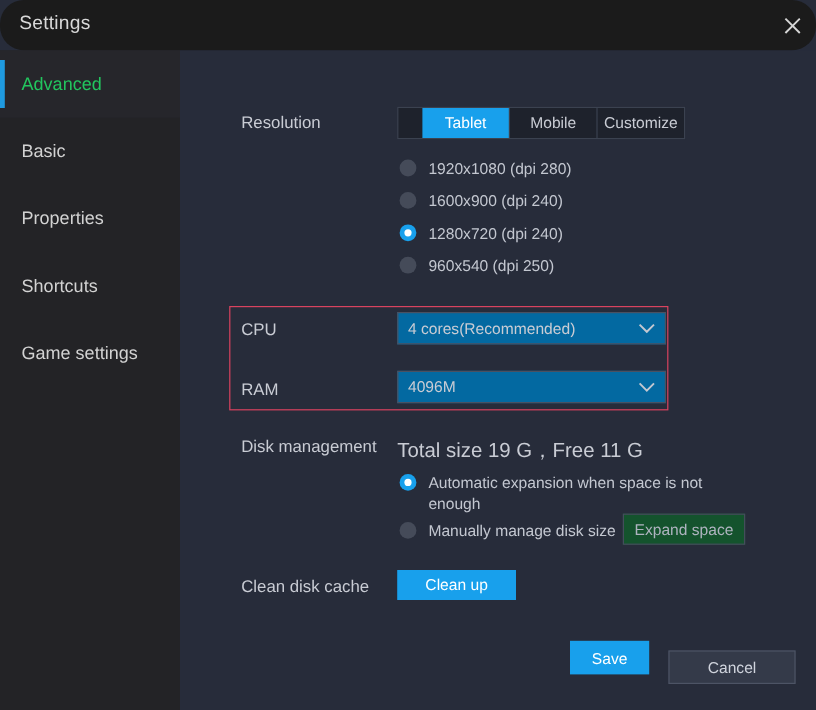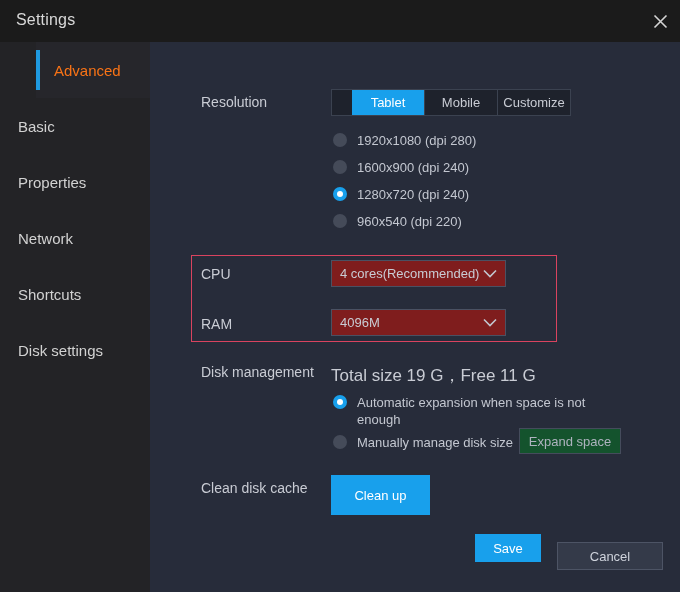--- a/index.html
+++ b/index.html
@@ -14,20 +14,21 @@
     position: relative;
     width: 680px; height: 592px;
     background: #272c3a;
   }
 
   
   .titlebar {
     position: absolute; left: 0; top: 0;
     width: 680px; height: 42px;
     background: #1b1b1b;
+    border-radius: 20px;
   }
   .title-text {
     position: absolute; left: 16px; top: 11px;
     font-size: 16px; color: #d8d8d8; letter-spacing: .2px;
   }
   .close-btn {
     position: absolute; left: 644px; top: 5px;
     width: 32px; height: 32px;
     display: flex; align-items: center; justify-content: center;
     cursor: pointer;
@@ -44,22 +45,21 @@
     position: relative;
     height: 56px;
     display: flex; align-items: center;
     padding-left: 18px;
     font-size: 15px;
     color: #d2d2d2;
     cursor: pointer;
   }
   .side-item.active {
     background: #26262b;
-    color: #f97316;
-    margin-left: 36px;
+    color: #22c55e;
   }
   .side-item.active .accent {
     position: absolute; left: 0; top: 8px;
     width: 4px; height: 40px;
     background: #1f9ae0;
   }
   .side-item .accent { display: none; }
   .side-item.active .accent { display: block; }
 
   
@@ -134,22 +134,22 @@
     left: 41px; top: 213px;
     width: 366px; height: 87px;
     border: 1px solid #d9435f;
     pointer-events: none;
   }
 
   
   .dropdown {
     position: absolute;
     left: 181px;
-    width: 175px; height: 27px;
-    background: #7f1d1d;
+    width: 224px; height: 27px;
+    background: #0369a1;
     border: 1px solid #4a5162;
     display: flex; align-items: center;
     padding: 0 8px;
     cursor: pointer;
   }
   .dropdown .dd-value {
     flex: 1 1 auto;
     font-size: 13px;
     color: #c9ccd4;
     white-space: nowrap;
@@ -213,29 +213,25 @@
     <div class="side-item">
 
       <span>Basic</span>
     </div>
     <div class="side-item">
 
       <span>Properties</span>
     </div>
     <div class="side-item">
 
-      <span>Network</span>
+      <span>Shortcuts</span>
     </div>
     <div class="side-item">
 
-      <span>Shortcuts</span>
-    </div>
-    <div class="side-item">
-
-      <span>Disk settings</span>
+      <span>Game settings</span>
     </div>
   </div>
 
   <div class="content">
 
     <div class="row-label" style="left:51px; top:52px;">Resolution</div>
 
     <div class="segmented">
       <div class="seg active">Tablet</div>
       <div class="seg">Mobile</div>
@@ -249,21 +245,21 @@
     <div class="radio-row" style="left:183px; top:117px;">
       <span class="radio"></span>
       <span class="radio-label">1600x900  (dpi 240)</span>
     </div>
     <div class="radio-row" style="left:183px; top:144px;">
       <span class="radio on"></span>
       <span class="radio-label">1280x720  (dpi 240)</span>
     </div>
     <div class="radio-row" style="left:183px; top:171px;">
       <span class="radio"></span>
-      <span class="radio-label">960x540  (dpi 220)</span>
+      <span class="radio-label">960x540  (dpi 250)</span>
     </div>
 
     <div class="red-box"></div>
 
     <div class="row-label" style="left:51px; top:224px;">CPU</div>
     <div class="dropdown" style="top:218px;">
       <span class="dd-value">4 cores(Recommended)</span>
       <span class="dd-arrow">
         <svg width="14" height="9" viewBox="0 0 14 9">
           <path d="M1 1.5 L7 7.5 L13 1.5" stroke="#c3c7d0" stroke-width="1.6" fill="none"></path>
@@ -288,19 +284,19 @@
       <span class="radio on"></span>
       <span class="radio-label">Automatic expansion when space is not enough</span>
     </div>
     <div class="radio-row" style="left:183px; top:392px;">
       <span class="radio"></span>
       <span class="radio-label">Manually manage disk size</span>
     </div>
     <div class="btn btn-ghost" style="left:369px; top:386px; width:102px; height:26px;">Expand space</div>
 
     <div class="row-label" style="left:51px; top:438px;">Clean disk cache</div>
-    <div class="btn btn-primary" style="left:181px; top:433px; width:99px; height:40px;">Clean up</div>
+    <div class="btn btn-primary" style="left:181px; top:433px; width:99px; height:25px;">Clean up</div>
 
     <div class="btn btn-primary" style="left:325px; top:492px; width:66px; height:28px;">Save</div>
     <div class="btn btn-secondary" style="left:407px; top:500px; width:106px; height:28px;">Cancel</div>
 
   </div>
 </div>
 
 </body></html>

